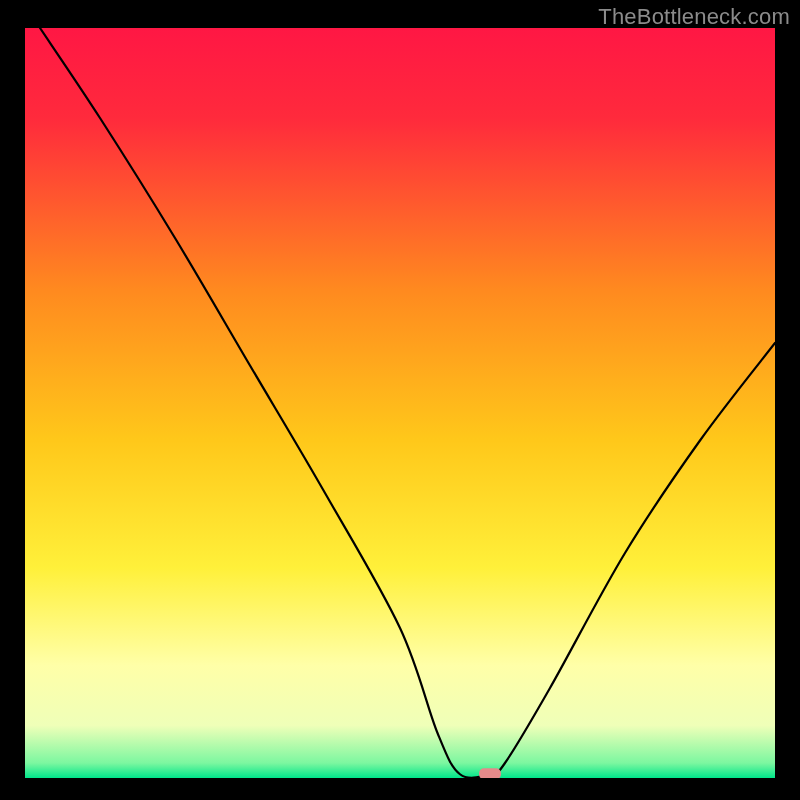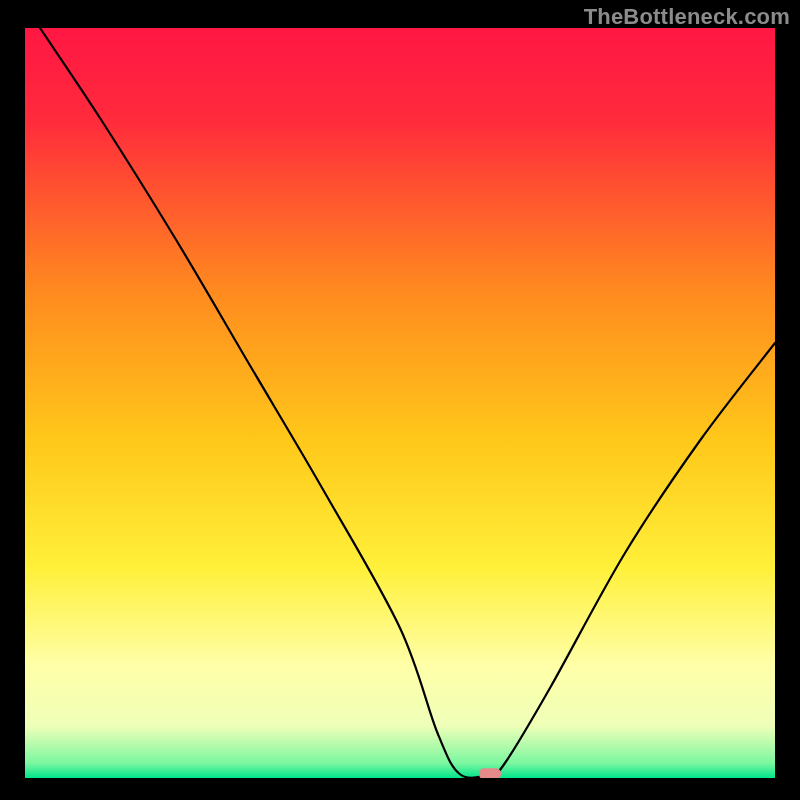--- a/index.html
+++ b/index.html
@@ -29,21 +29,21 @@
   }
   .plot svg {
     display: block;
   }
   .watermark {
     position: absolute;
     top: 4px;
     right: 10px;
     color: #8b8b8b;
     font-size: 22px;
-    font-weight: 700;
+    font-weight: 400;
     letter-spacing: 0.2px;
   }
 </style>
 </head>
 <body>
 
 <div class="frame">
 
   <div class="watermark">TheBottleneck.com</div>
 

